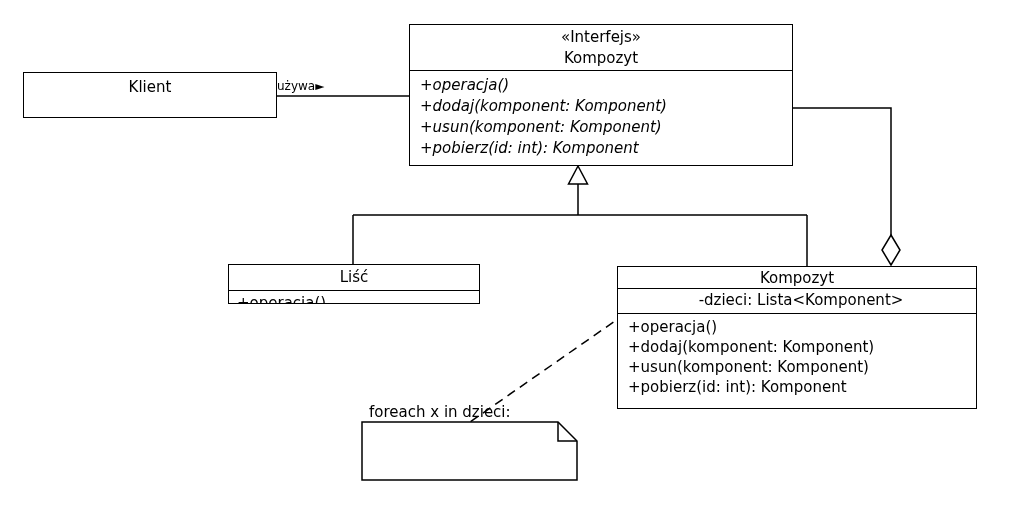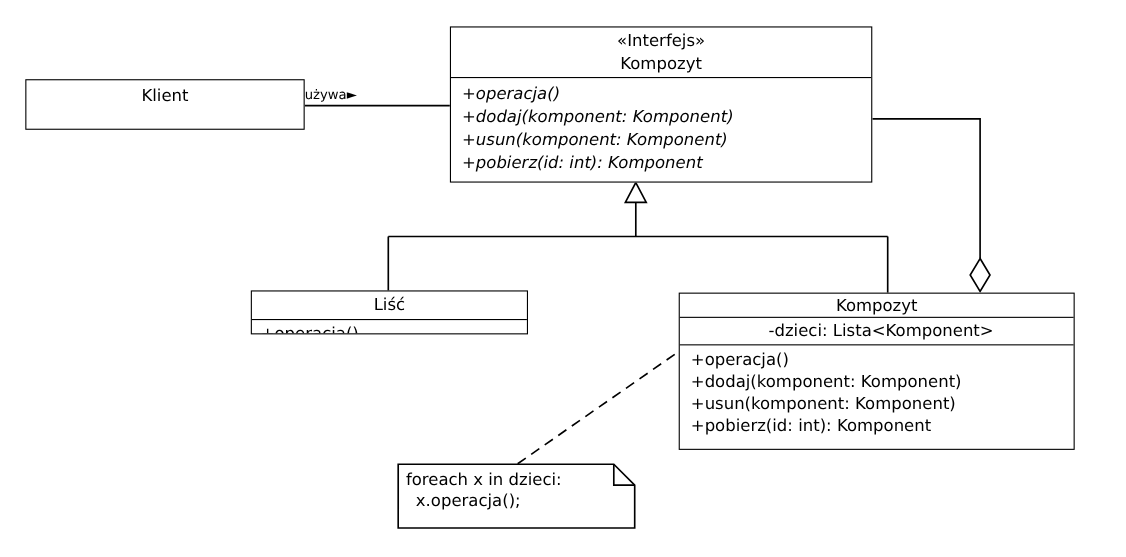--- a/index.html
+++ b/index.html
@@ -71,21 +71,21 @@
     width: 132px; height: 17px;
     text-align: left;
     font-size: 12px;
     line-height: 16px;
     z-index: 2;
   }
 
   
   .note-text {
     position: absolute;
-    left: 362px; top: 422px;
+    left: 362px; top: 398px;
     width: 216px; height: 58px;
     padding: 5px 0 0 7px;
     font-size: 15px;
     line-height: 19px;
     z-index: 2;
     white-space: nowrap;
   }
   .note-text .note-line-2 { padding-left: 9px; }
 </style>
 </head>
@@ -149,16 +149,15 @@
       <div>+dodaj(komponent: Komponent)</div>
       <div>+usun(komponent: Komponent)</div>
       <div>+pobierz(id: int): Komponent</div>
     </div>
   </div>
 
   <div class="uses-label">używa►</div>
 
   <div class="note-text">
     <div class="note-line-1">foreach x in dzieci:</div>
-    <div class="note-line-2">x.operacja();</div>
   </div>
 
 </div>
 
 </body></html>

